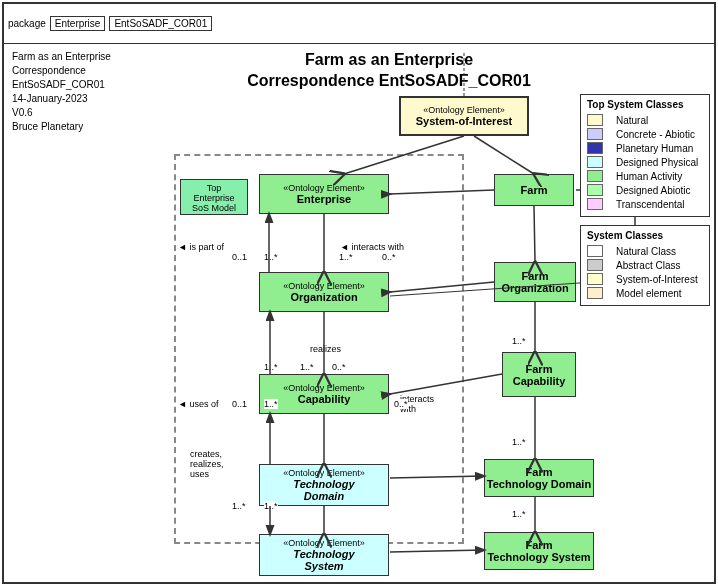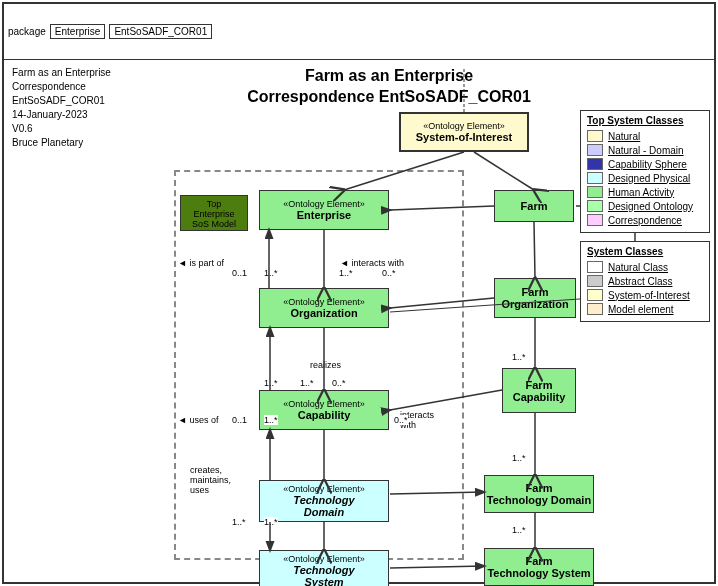--- a/index.html
+++ b/index.html
@@ -15,21 +15,21 @@
       border: 2px solid #333;
       width: 714px;
       height: 582px;
       margin: 2px;
       position: relative;
       background: #fff;
     }
     .package-header {
       display: flex;
       align-items: center;
-      padding: 20px 4px;
+      padding: 12px 4px;
       border-bottom: 1px solid #333;
       background: #fff;
       font-size: 10px;
       gap: 4px;
     }
     .package-tab {
       border: 1px solid #333;
       padding: 1px 4px;
       font-size: 10px;
       background: #fff;
@@ -91,31 +91,30 @@
       position: absolute;
       right: 4px;
       top: 50px;
     }
     .legend-box {
       border: 1.5px solid #333;
       padding: 4px 6px;
       margin-bottom: 8px;
       background: #fff;
       min-width: 130px;
-      text-decoration: underline;
     }
     .legend-title {
       font-weight: bold;
       font-size: 10px;
       margin-bottom: 4px;
     }
     .legend-item {
       display: flex;
       align-items: center;
-      gap: 5px;
+      gap: 13px;
       margin-bottom: 2px;
       font-size: 10px;
     }
     .legend-swatch {
       width: 16px;
       height: 12px;
       border: 1px solid #666;
       flex-shrink: 0;
     }
     
@@ -129,21 +128,21 @@
       position: absolute;
       top: 0; left: 0;
       width: 100%;
       height: 100%;
       pointer-events: none;
     }
     
     .note-shape {
       position: absolute;
       border: 1.5px solid #333;
-      background: #4d7c0f;
+      background: #86efac;
       font-size: 9px;
       padding: 3px 4px;
       text-align: center;
     }
     
     .arrow-label {
       position: absolute;
       font-size: 9px;
       background: #fff;
     }
@@ -248,21 +247,21 @@
 Technology System</span>
       </div>
 
       <div class="arrow-label" style="left:14px; top:198px;">◄ is part of</div>
       <div class="arrow-label" style="left:176px; top:198px;">◄ interacts with</div>
       <div class="arrow-label" style="left:146px; top:300px;text-align:right;">realizes</div>
       <div class="arrow-label" style="left:14px; top:355px;">◄ uses of</div>
       <div class="arrow-label" style="left:236px; top:350px; white-space:pre-line;">interacts
 with</div>
       <div class="arrow-label" style="left:26px; top:405px; white-space:pre-line;">creates,
-maintains,
+realizes,
 uses</div>
 
       <div class="arrow-label" style="left:68px; top:208px;">0..1</div>
       <div class="arrow-label" style="left:100px; top:208px;">1..*</div>
       <div class="arrow-label" style="left:175px; top:208px;">1..*</div>
       <div class="arrow-label" style="left:218px; top:208px;">0..*</div>
       <div class="arrow-label" style="left:100px; top:318px;">1..*</div>
       <div class="arrow-label" style="left:136px; top:318px;">1..*</div>
       <div class="arrow-label" style="left:168px; top:318px;">0..*</div>
       <div class="arrow-label" style="left:68px; top:355px;">0..1</div>
@@ -338,41 +337,41 @@
       <div class="legend-area">
 
         <div class="legend-box">
           <div class="legend-title">Top System Classes</div>
           <div class="legend-item">
             <div class="legend-swatch" style="background:#FFFACD;"></div>
             <span>Natural</span>
           </div>
           <div class="legend-item">
             <div class="legend-swatch" style="background:#CCCCFF;"></div>
-            <span>Natural - Domain</span>
+            <span>Concrete - Abiotic</span>
           </div>
           <div class="legend-item">
             <div class="legend-swatch" style="background:#3333AA;"></div>
-            <span>Capability Sphere</span>
+            <span>Planetary Human</span>
           </div>
           <div class="legend-item">
             <div class="legend-swatch" style="background:#CCFFFF;"></div>
             <span>Designed Physical</span>
           </div>
           <div class="legend-item">
             <div class="legend-swatch" style="background:#90EE90;"></div>
             <span>Human Activity</span>
           </div>
           <div class="legend-item">
             <div class="legend-swatch" style="background:#AAFFAA;"></div>
-            <span>Designed Ontology</span>
+            <span>Designed Abiotic</span>
           </div>
           <div class="legend-item">
             <div class="legend-swatch" style="background:#FFCCFF;"></div>
-            <span>Correspondence</span>
+            <span>Transcendental</span>
           </div>
         </div>
 
         <div class="legend-box">
           <div class="legend-title">System Classes</div>
           <div class="legend-item">
             <div class="legend-swatch" style="background:#ffffff;"></div>
             <span>Natural Class</span>
           </div>
           <div class="legend-item">

